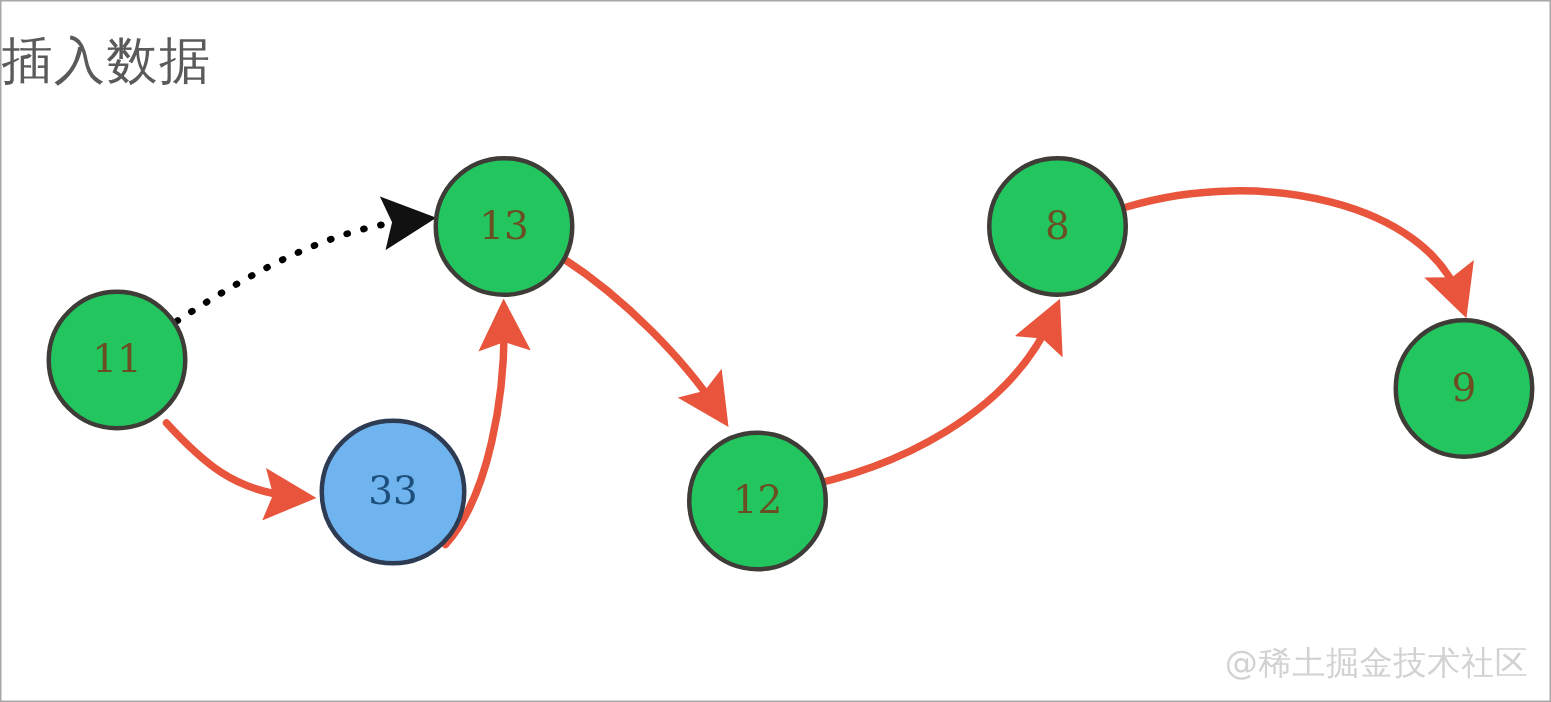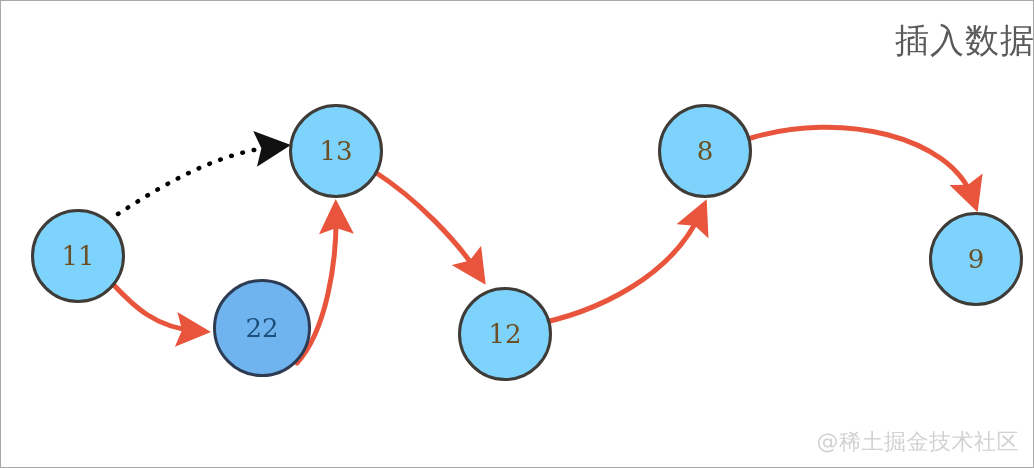--- a/index.html
+++ b/index.html
@@ -17,21 +17,21 @@
     background: #ffffff;
     box-sizing: border-box;
     border: 1px solid #a8a8a8;
     overflow: hidden;
   }
   #diagram-title {
     position: absolute;
     left: 0;
     top: 17px;
     width: 1034px;
-    text-align: right;
+    text-align: left;
     font-size: 34px;
     font-weight: 400;
     color: #5a5a5a;
     letter-spacing: 1px;
     font-family: "DejaVu Sans", "Liberation Sans", sans-serif;
     user-select: none;
   }
   #edge-layer {
     position: absolute;
     left: 0;
@@ -44,21 +44,21 @@
     border-radius: 50%;
     box-sizing: border-box;
     display: flex;
     align-items: center;
     justify-content: center;
     font-size: 26px;
     font-family: "DejaVu Serif", "Liberation Serif", serif;
     user-select: none;
   }
   .node.orange {
-    background: #7dd3fc;
+    background: #22c55e;
     border: 3px solid #3f3c37;
     color: #6b4e21;
   }
   .node.blue {
     background: #6fb4ee;
     border: 3px solid #2d3b53;
     color: #1e4f7c;
   }
   #watermark {
     position: absolute;
@@ -94,30 +94,30 @@
 
     <path d="M 296 362 C 325 330, 336 262, 335 212" fill="none" stroke="#e8553c" stroke-width="5" stroke-linecap="round" marker-end="url(#arrow-red)"></path>
 
     <path d="M 374 171 C 416 198, 456 240, 477 272" fill="none" stroke="#e8553c" stroke-width="5" stroke-linecap="round" marker-end="url(#arrow-red)"></path>
 
     <path d="M 526 325 C 598 312, 672 274, 700 211" fill="none" stroke="#e8553c" stroke-width="5" stroke-linecap="round" marker-end="url(#arrow-red)"></path>
 
     <path d="M 750 137 C 840 110, 950 135, 972 198" fill="none" stroke="#e8553c" stroke-width="5" stroke-linecap="round" marker-end="url(#arrow-red)"></path>
   </svg>
 
-  <div class="node orange" style="left:30px; top:208px; width:94px; height:94px;">
+  <div class="node orange" style="left:30px; top:192px; width:94px; height:94px;">
     <span>11</span>
   </div>
 
   <div class="node orange" style="left:288px; top:103px; width:94px; height:94px;">
     <span>13</span>
   </div>
 
   <div class="node blue" style="left:212px; top:278px; width:98px; height:98px;">
-    <span>22</span>
+    <span>33</span>
   </div>
 
   <div class="node orange" style="left:457px; top:286px; width:94px; height:94px;">
     <span>12</span>
   </div>
 
   <div class="node orange" style="left:657px; top:103px; width:94px; height:94px;">
     <span>8</span>
   </div>
 

